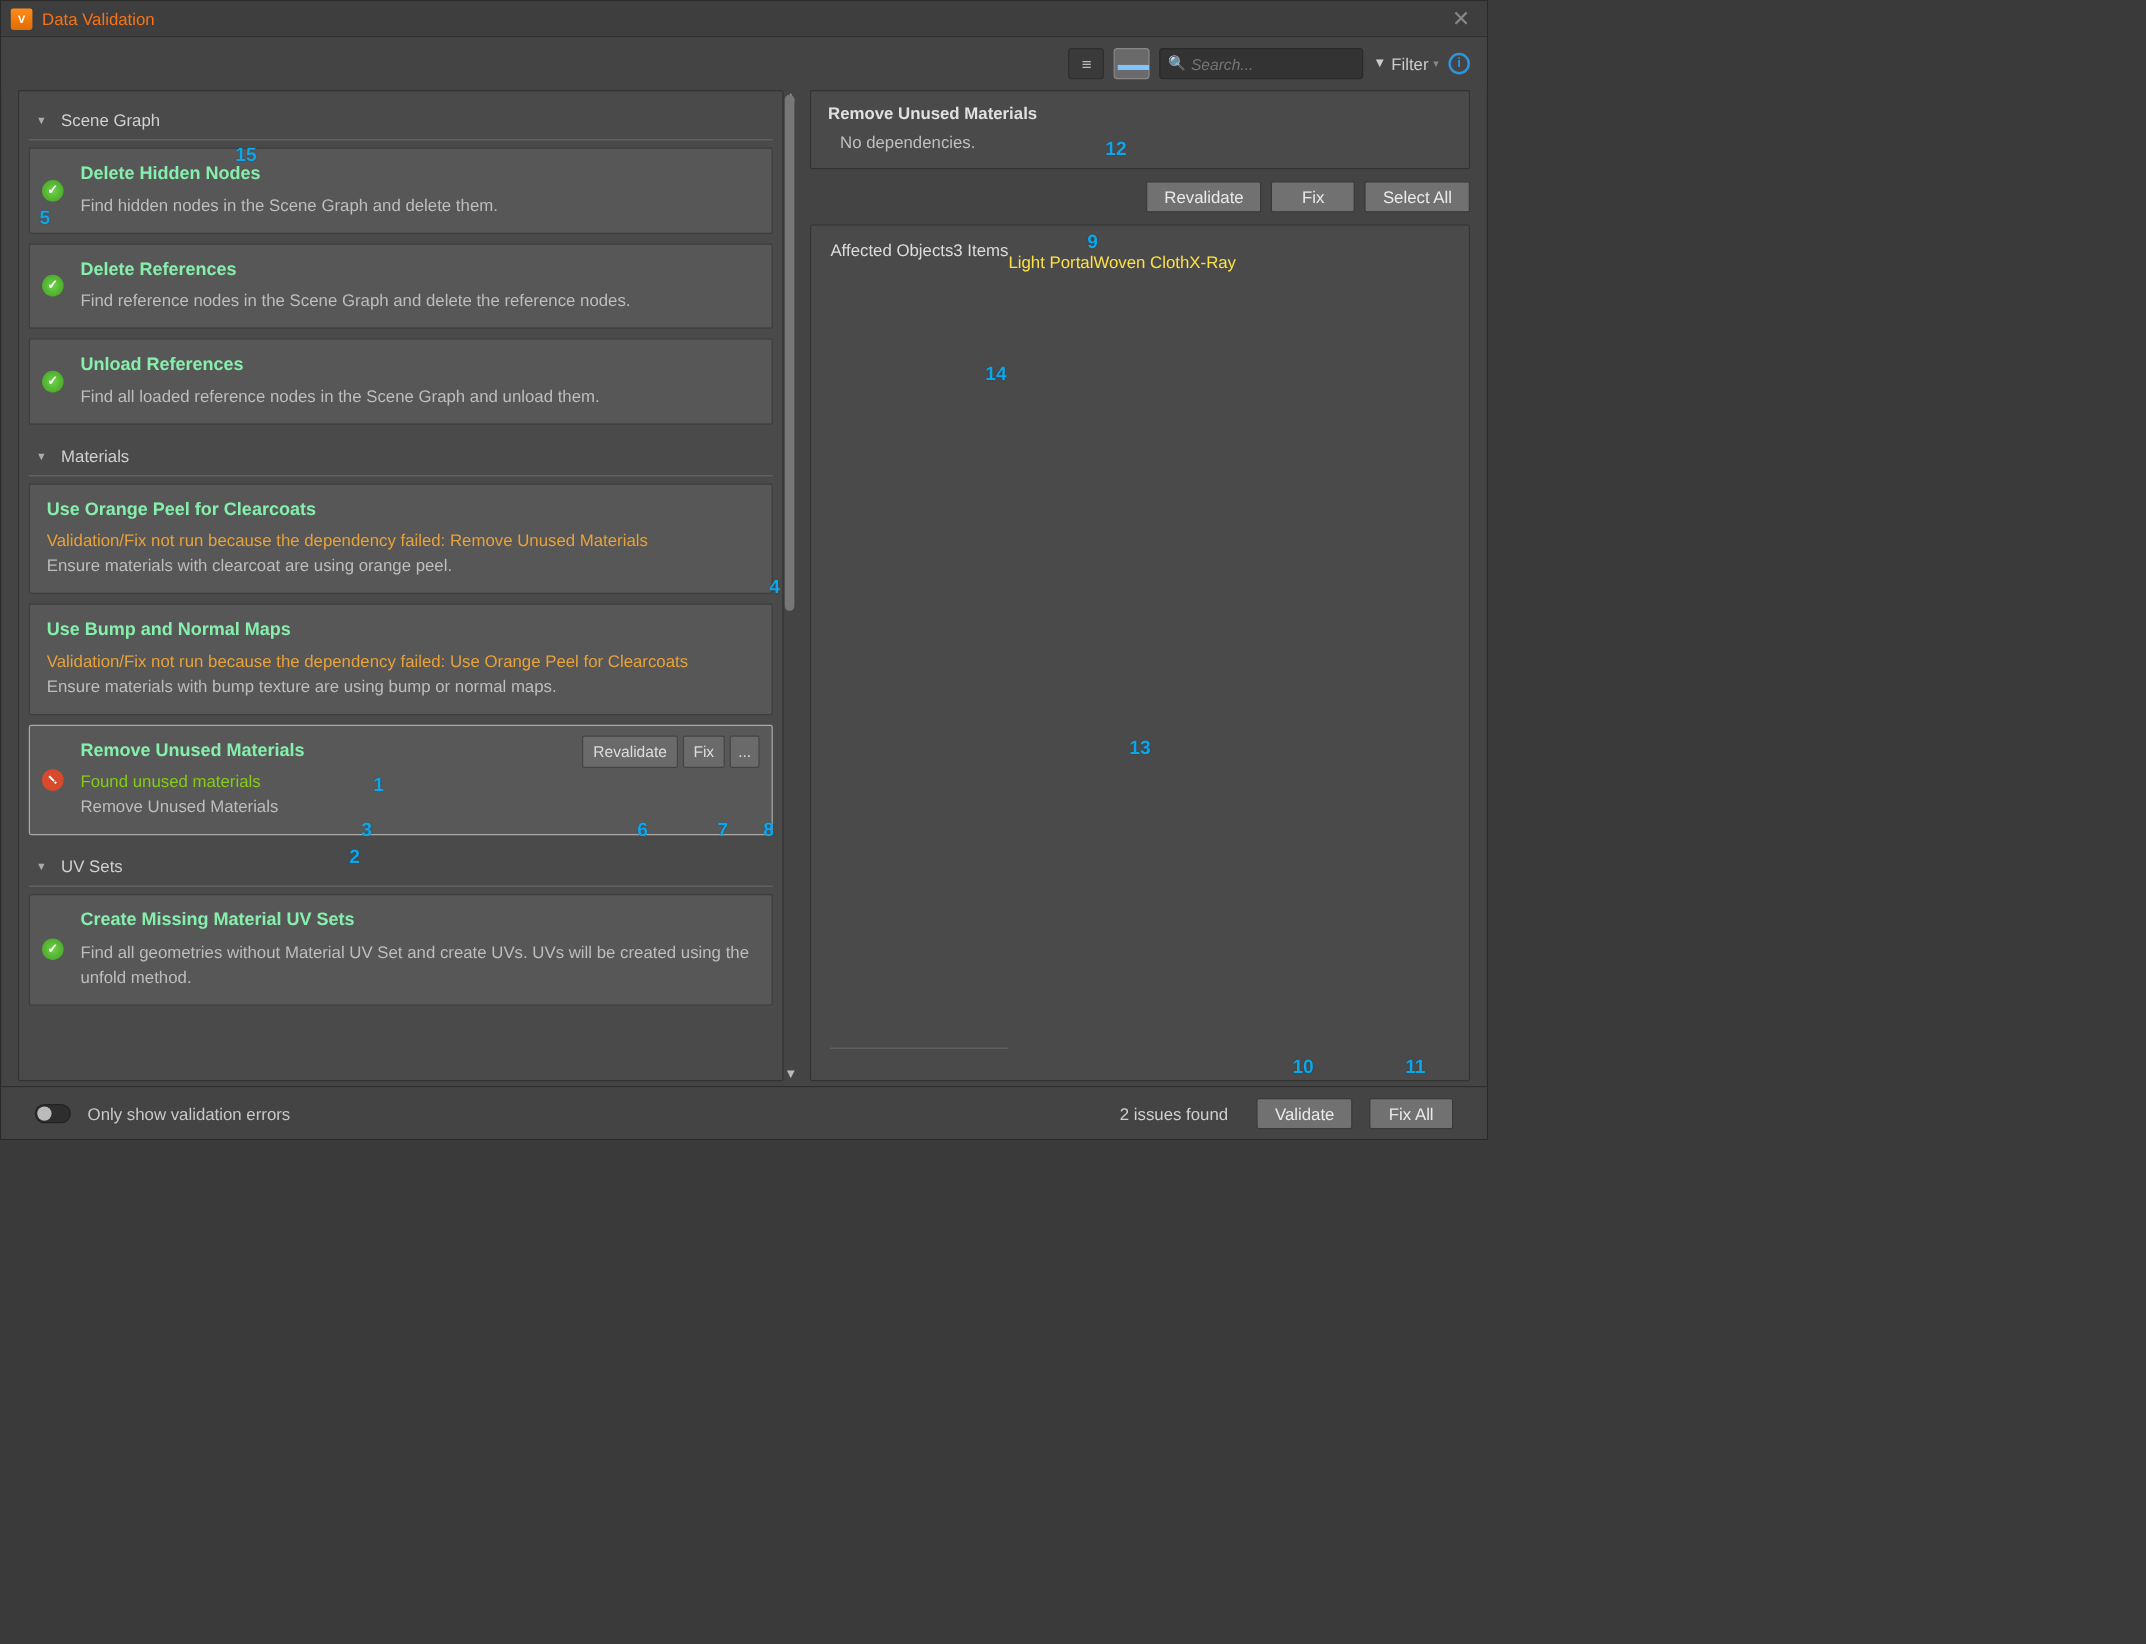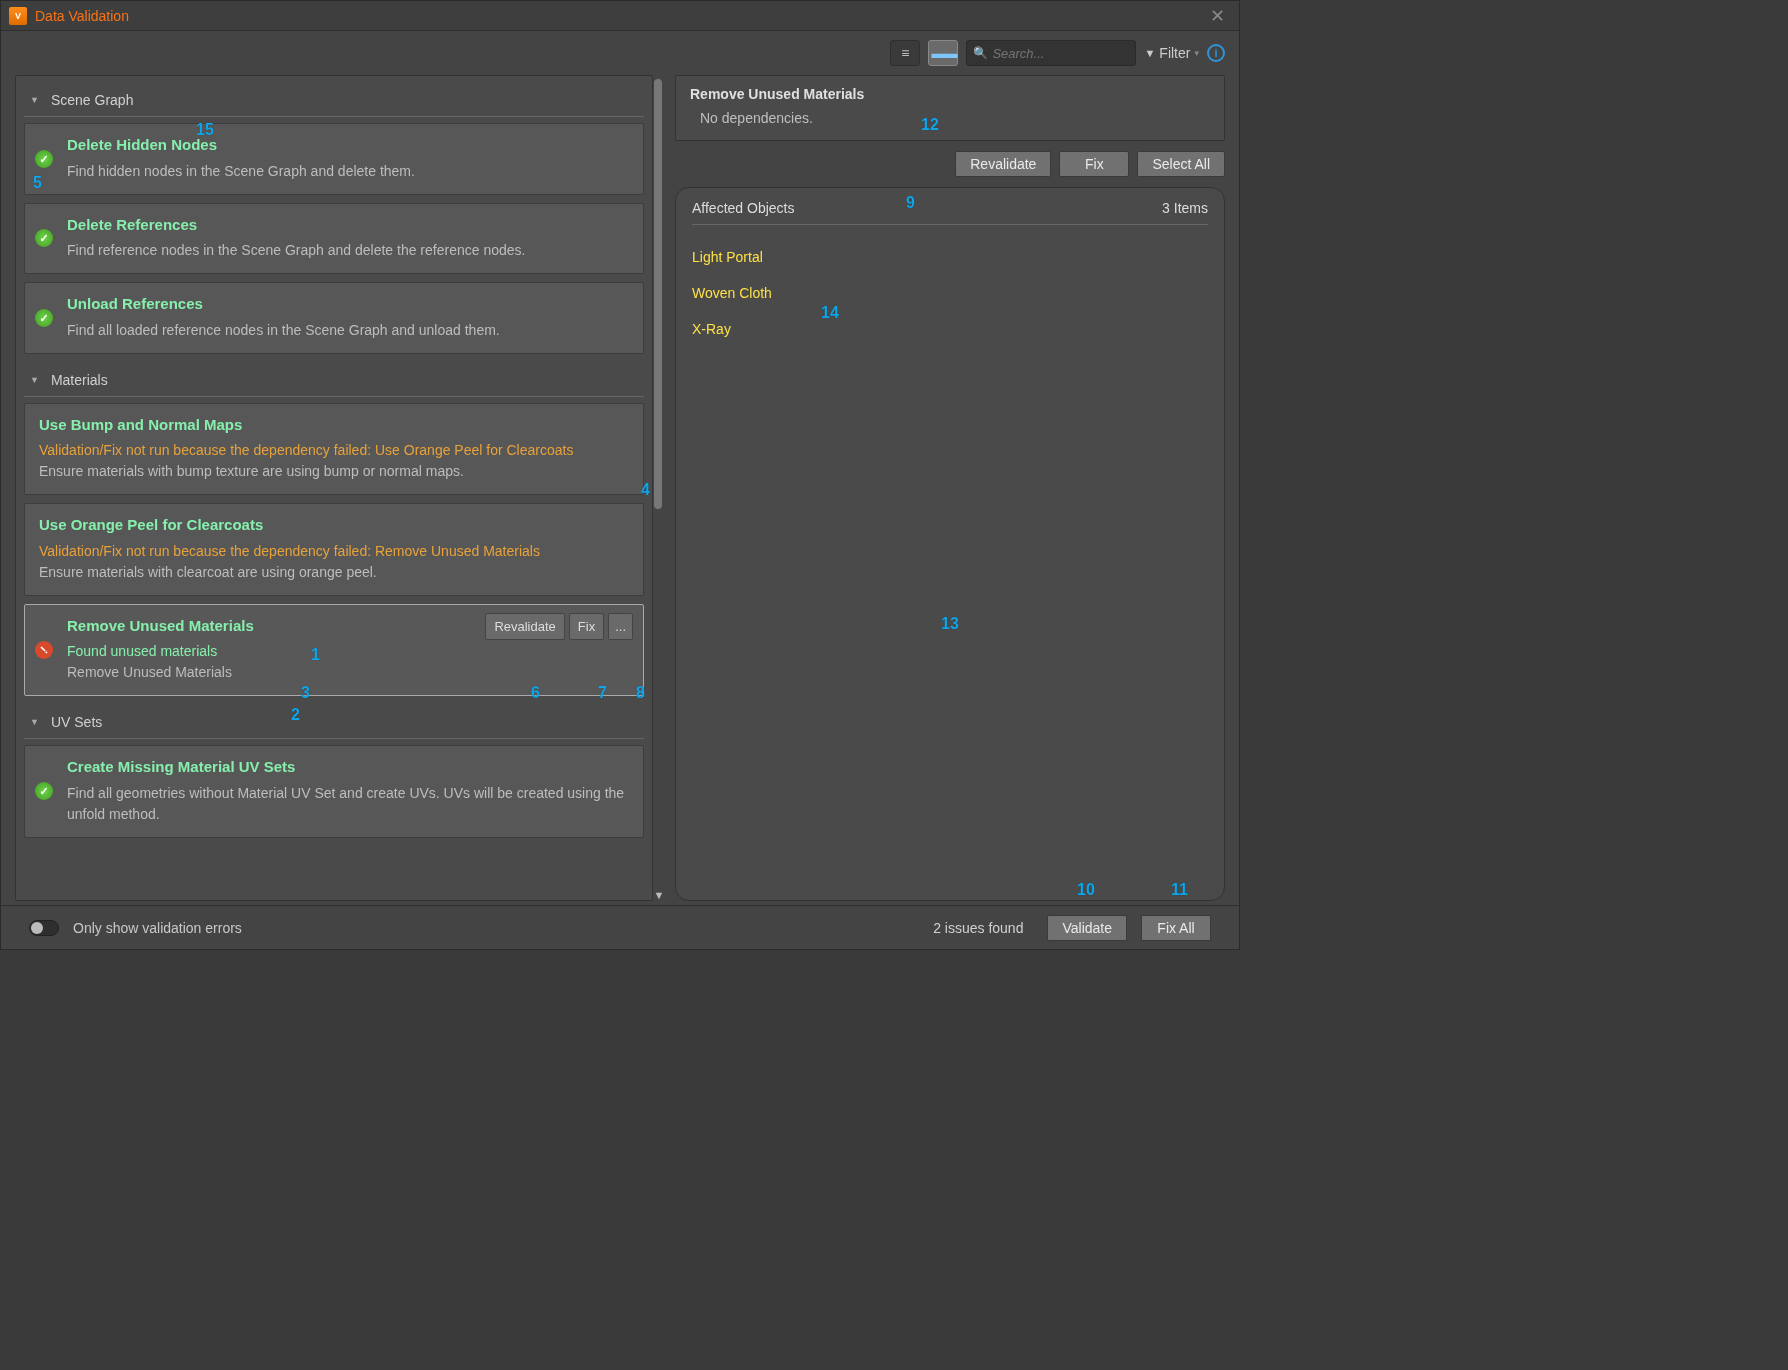--- a/index.html
+++ b/index.html
@@ -159,21 +159,21 @@
     background:#d84a2b;
     left:11px;
   }
   .status-err::after{
     content:"!";position:absolute;left:50%;top:50%;
     transform:translate(-50%,-50%) rotate(-45deg);
     color:#fff;font-weight:bold;font-size:12px;
   }
   .card h4 { font-size:15px;font-weight:600;color:#86efac;margin-bottom:4px;}
   .card .warn { color:#e8a23a; }
-  .card .err-text { color:#86efac; }
+  .card .err-text { color:#84cc16; }
   .card .desc { color:#bdbdbd; }
   .card .row-btns {
     position:absolute; right:10px; top:8px;
     display:flex; gap:4px;
   }
   .mini-btn {
     background:#6a6a6a;border:1px solid #444;color:#ddd;
     padding:3px 8px;font-size:13px;border-radius:2px;cursor:pointer;
   }
   .mini-btn.sq { padding:3px 6px; }
@@ -207,23 +207,23 @@
   }
   .btn {
     background:#717171;border:1px solid #3a3a3a;color:#eaeaea;
     padding:4px 14px;font-size:14px;border-radius:2px;cursor:pointer;
     min-width:70px;text-align:center;
   }
   .affected {
     flex:1;
     background:#4a4a4a;
     border:1px solid #333;
-    border-radius:14px;
+    border-radius:2px;
     padding:12px 16px;
-    display:flex;flex-direction:column;
+    display:flex;
   }
   .affected-head {
     display:flex;justify-content:space-between;
     border-bottom:1px solid #666;
     padding-bottom:8px;margin-bottom:14px;
     color:#ddd;
   }
   .obj-item { padding:10px 0; color:#fde047;}
   
   .footer {
@@ -312,29 +312,29 @@
           <h4>Unload References</h4>
           <div class="desc">Find all loaded reference nodes in the Scene Graph and unload them.</div>
         </div>
 
         <div class="group-header">
           <span class="caret">▼</span>
           <span>Materials</span>
         </div>
 
         <div class="card" style="padding-left:14px;">
+          <h4>Use Orange Peel for Clearcoats</h4>
+          <div class="warn">Validation/Fix not run because the dependency failed: Remove Unused Materials</div>
+          <div class="desc">Ensure materials with clearcoat are using orange peel.</div>
+        </div>
+
+        <div class="card" style="padding-left:14px;">
           <h4>Use Bump and Normal Maps</h4>
           <div class="warn">Validation/Fix not run because the dependency failed: Use Orange Peel for Clearcoats</div>
           <div class="desc">Ensure materials with bump texture are using bump or normal maps.</div>
-        </div>
-
-        <div class="card" style="padding-left:14px;">
-          <h4>Use Orange Peel for Clearcoats</h4>
-          <div class="warn">Validation/Fix not run because the dependency failed: Remove Unused Materials</div>
-          <div class="desc">Ensure materials with clearcoat are using orange peel.</div>
         </div>
 
         <div class="card selected">
           <div class="status-icon status-err"></div>
           <div class="row-btns">
             <div class="mini-btn">Revalidate</div>
             <div class="mini-btn">Fix</div>
             <div class="mini-btn sq">...</div>
           </div>
           <h4>Remove Unused Materials</h4>

